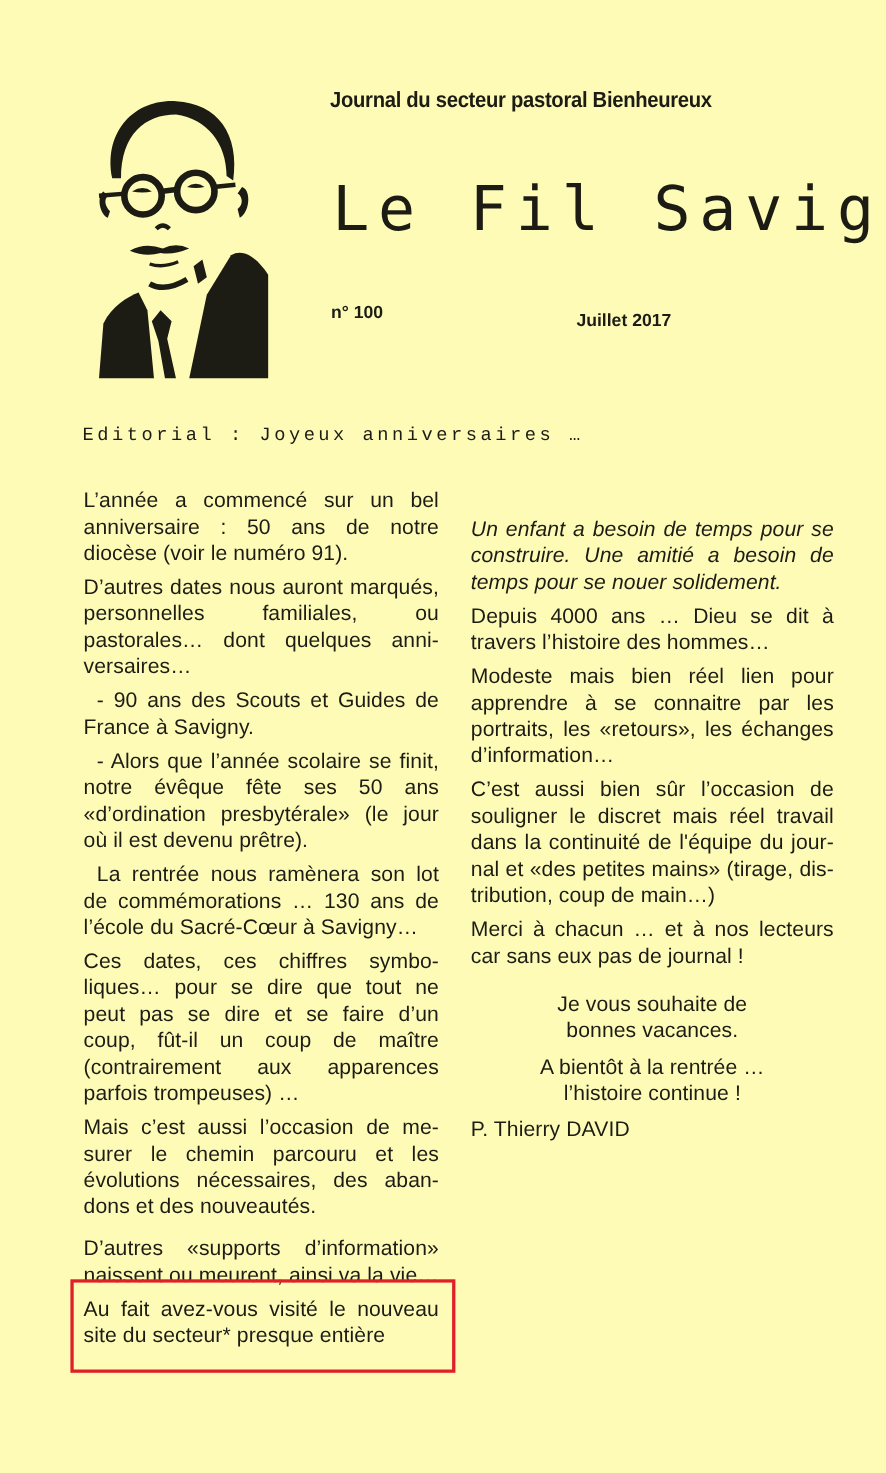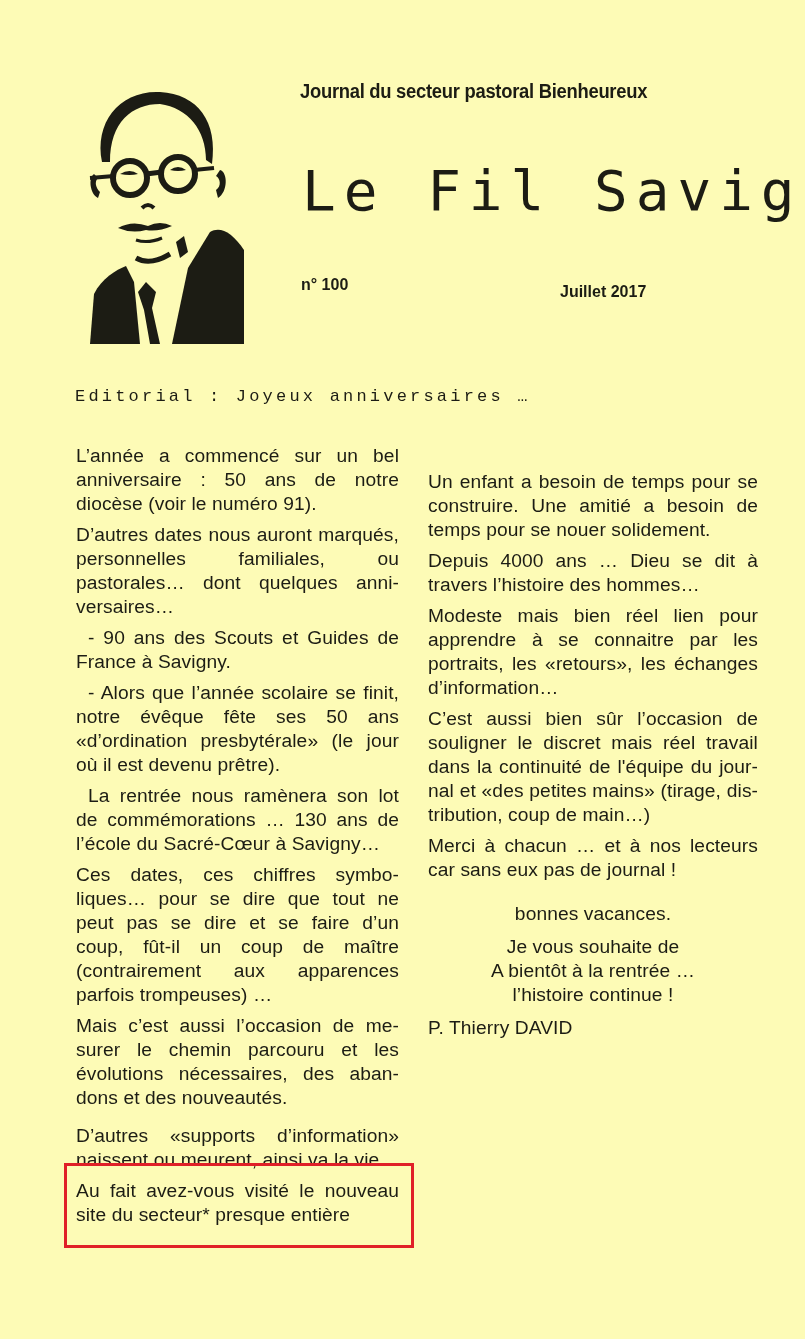--- a/index.html
+++ b/index.html
@@ -46,21 +46,21 @@
   }
   .issue-number {
     position: absolute;
     left: 301px;
     top: 276px;
     font-weight: bold;
     font-size: 16px;
   }
   .issue-date {
     position: absolute;
-    left: 560px;
+    left: 524px;
     top: 283px;
     font-weight: bold;
     font-size: 16px;
   }
   .editorial-heading {
     position: absolute;
     left: 75px;
     top: 388px;
     font-family: Liberation Mono, monospace;
     font-size: 17px;
@@ -101,21 +101,21 @@
     border: 3px solid #e02028;
     box-sizing: content-box;
     pointer-events: none;
   }
   .center {
     text-align: center !important;
   }
   .right {
     text-align: left;
   }
-  .gap-lg { margin-top: 26px !important; }
+  .gap-lg { margin-top: 26px !important; font-style: italic; }
   .gap-md { margin-top: 14px !important; }
   .closing { margin-top: 20px !important; }
 </style>
 </head>
 <body>
 
 <div class="portrait">
   <svg width="164" height="262" viewBox="0 0 164 262">
 
     <path d="M22 80 C14 40 40 8 80 10 C118 12 138 40 132 82 L126 78 C126 48 108 26 80 22 C52 22 30 40 30 80 Z" fill="#1c1c14"></path>
@@ -169,19 +169,19 @@
 <div class="highlight-box"></div>
 
 <div class="col col-right">
   <p class="gap-lg">Un enfant a besoin de temps pour se construire. Une amitié a besoin de temps pour se nouer solide­ment.</p>
   <p>Depuis 4000 ans … Dieu se dit à travers l’histoire des hommes…</p>
   <p>Modeste mais bien réel lien pour apprendre à se connaitre par les portraits, les «retours», les échanges d’information…</p>
   <p>C’est aussi bien sûr l’occasion de souligner le discret mais réel travail dans la continuité de l'équipe du jour­nal et «des petites mains» (tirage, dis­tribution, coup de main…)</p>
   <p>Merci à chacun … et à nos lecteurs car sans eux pas de journal !</p>
 
   <div class="closing">
+    <p class="center" style="margin:0;">Je vous souhaite de</p>
     <p class="center" style="margin:0 0 9px 0;">bonnes vacances.</p>
-    <p class="center" style="margin:0;">Je vous souhaite de</p>
     <p class="center" style="margin:0;">A bientôt à la rentrée …</p>
     <p class="center" style="margin:0 0 9px 0;">l’histoire continue !</p>
     <p class="right" style="margin:0;">P. Thierry DAVID</p>
   </div>
 </div>
 
 </body></html>

